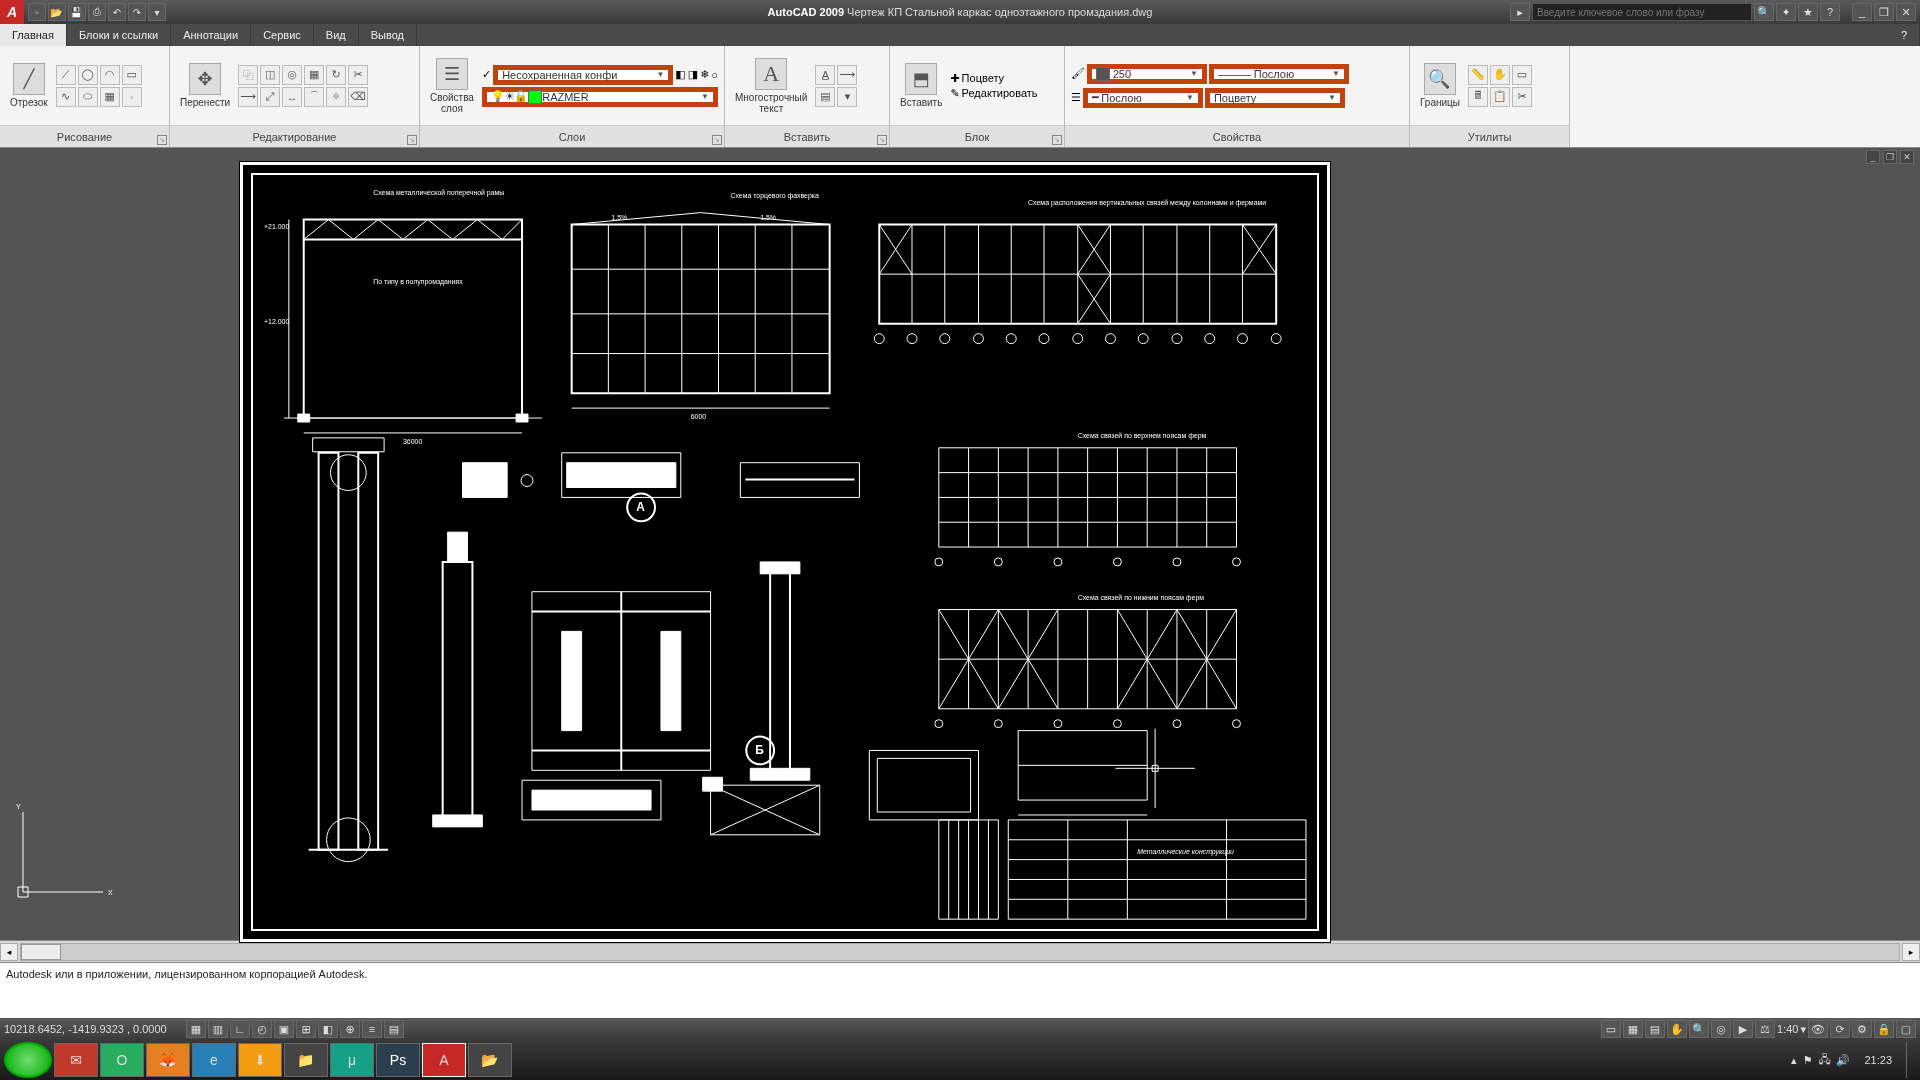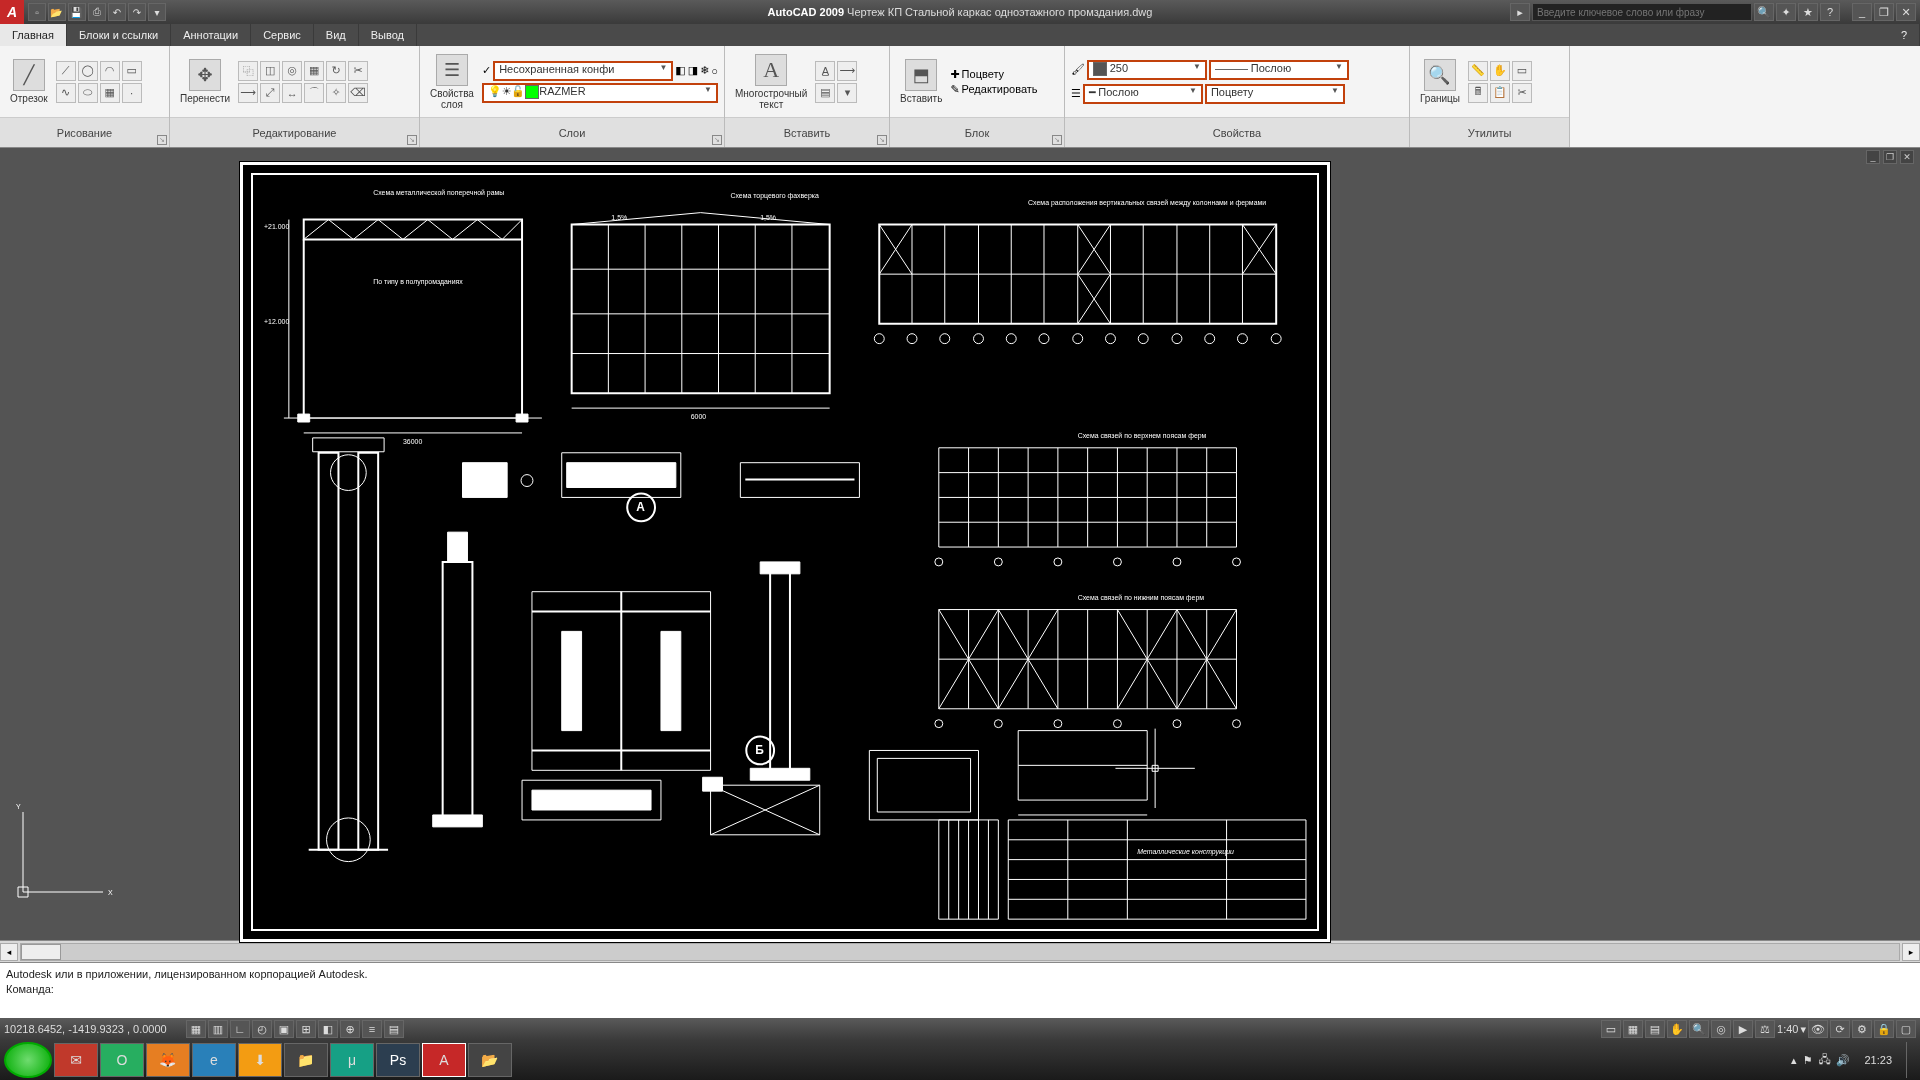--- a/index.html
+++ b/index.html
@@ -12,30 +12,30 @@
 .tb-title b{color:#fff}
 .tb-right{margin-left:auto;display:flex;align-items:center;gap:2px;margin-right:4px}
 .tb-search{width:220px;height:18px;background:#222;border:1px solid #555;color:#999;padding:0 4px;font-size:10px}
 .tb-winbtn{width:20px;height:18px;background:#555;border:1px solid #666;display:flex;align-items:center;justify-content:center;color:#ddd}
 .menubar{height:22px;background:#4a4a4a;display:flex;align-items:stretch;color:#eee}
 .menubar .tab{padding:0 12px;display:flex;align-items:center;border-right:1px solid #3a3a3a;cursor:pointer}
 .menubar .tab.active{background:#e8e8e8;color:#222}
 .ribbon{height:102px;background:#f4f4f4;display:flex;border-bottom:1px solid #888}
 .rpanel{border-right:1px solid #bbb;display:flex;flex-direction:column;position:relative}
 .rpanel .rbody{flex:1;display:flex;align-items:center;padding:4px 6px;gap:4px}
-.rpanel .rlabel{height:30px;background:#e0e0e0;border-top:1px solid #ccc;text-align:center;font-size:10px;color:#444;display:flex;align-items:center;justify-content:center;position:relative}
+.rpanel .rlabel{height:22px;background:#e0e0e0;border-top:1px solid #ccc;text-align:center;font-size:10px;color:#444;display:flex;align-items:center;justify-content:center;position:relative}
 .rpanel .rlabel .dlg{position:absolute;right:2px;bottom:2px;width:10px;height:10px;border:1px solid #888;font-size:7px;color:#888;display:flex;align-items:center;justify-content:center}
 .bigbtn{display:flex;flex-direction:column;align-items:center;gap:2px;padding:2px 4px;cursor:pointer}
 .bigbtn .ico{width:32px;height:32px;background:#ddd;border:1px solid #aaa;display:flex;align-items:center;justify-content:center;font-size:18px;color:#555}
 .bigbtn .lbl{font-size:10px;color:#333;text-align:center;line-height:11px}
 .smgrid{display:grid;grid-template-columns:repeat(4,20px);grid-auto-rows:20px;gap:2px}
 .smgrid .sb{width:20px;height:20px;background:#eee;border:1px solid #bbb;display:flex;align-items:center;justify-content:center;font-size:11px;color:#555;cursor:pointer}
 .smrow{display:flex;flex-direction:column;gap:2px}
 .ddrow{display:flex;align-items:center;gap:2px}
-.dd{height:20px;background:#fff;border:2px solid #c2410c;display:flex;padding:0 4px;font-size:10px;color:#333;position:relative}
+.dd{height:20px;background:#fff;border:5px solid #c2410c;display:flex;align-items:center;padding:0 4px;font-size:10px;color:#333;position:relative}
 .dd .car{margin-left:auto;font-size:8px;color:#555}
 .swatch{width:14px;height:14px;border:1px solid #666}
 .canvas-wrap{position:relative;height:calc(100% - 24px - 22px - 102px - 22px - 56px - 22px - 40px);background:#545454}
 .vp-controls{position:absolute;top:2px;right:6px;display:flex;gap:3px;z-index:5}
 .vp-controls span{width:14px;height:14px;background:#444;border:1px solid #666;color:#ccc;font-size:9px;display:flex;align-items:center;justify-content:center}
 .drawing{position:absolute;left:240px;top:14px;width:1090px;height:780px;background:#000;border:3px solid #fff;box-shadow:0 0 0 1px #000}
 .dframe{position:absolute;inset:8px;border:2px solid #fff}
 .ucs{position:absolute;left:8px;bottom:30px;color:#bbb;font-size:12px}
 .hscroll{height:22px;background:#d8d8d8;border-top:1px solid #888;display:flex;align-items:center}
 .hscroll .sar{width:18px;height:18px;background:#eee;border:1px solid #aaa;display:flex;align-items:center;justify-content:center;font-size:9px}
@@ -538,21 +538,20 @@
 <div class="hscroll">
   <div class="sar">◂</div>
   <div class="strack">
       <div class="sthumb"></div>
     </div>
   <div class="sar">▸</div>
 </div>
 
 <div class="cmdline">
   <div>Autodesk или в приложении, лицензированном корпорацией Autodesk.</div>
-  <div>Команда:</div>
 </div>
 
 <div class="statusbar">
   <div class="coord">10218.6452, -1419.9323 , 0.0000</div>
   <div class="sbtn">▦</div>
   <div class="sbtn">▥</div>
   <div class="sbtn">∟</div>
   <div class="sbtn">◴</div>
   <div class="sbtn">▣</div>
   <div class="sbtn">⊞</div>

